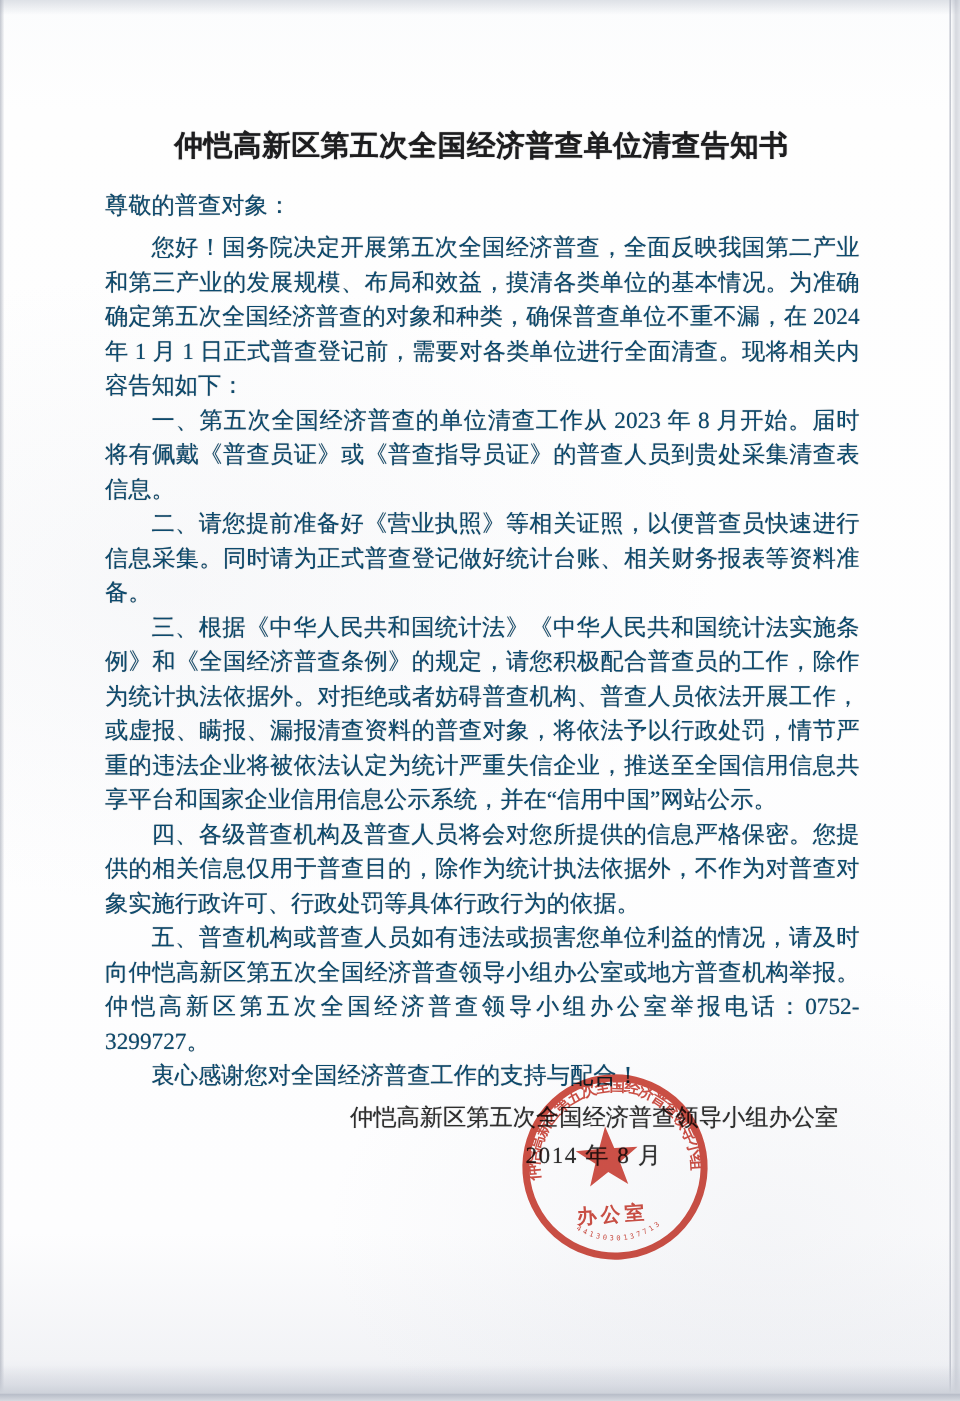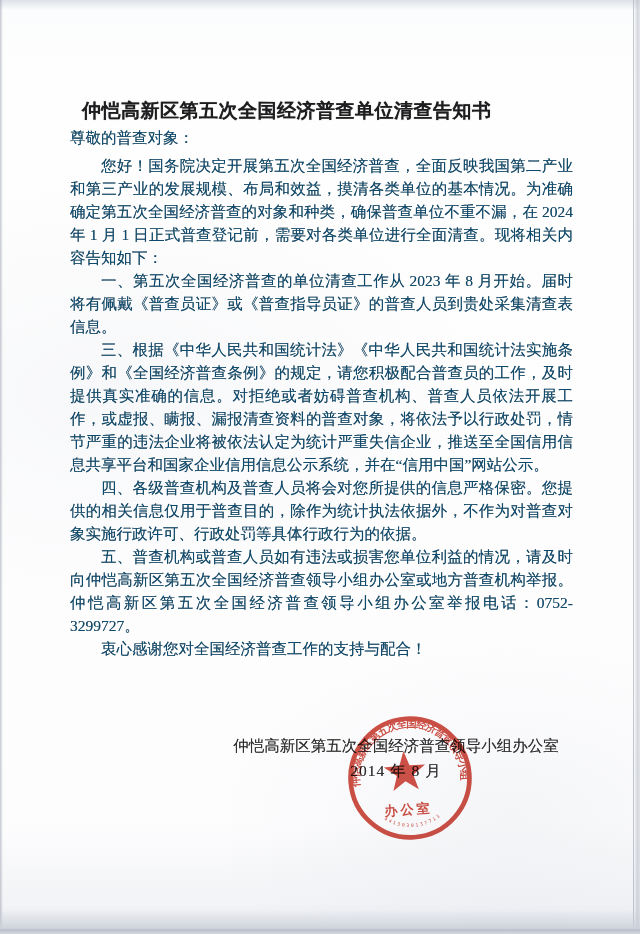--- a/index.html
+++ b/index.html
@@ -23,21 +23,21 @@
   .edge-left{position:absolute;top:0;left:0;width:3px;height:934px;
     background:linear-gradient(90deg,rgba(150,156,170,0.55),rgba(150,156,170,0));}
   .edge-right{position:absolute;top:0;right:0;width:6px;height:934px;
     background:linear-gradient(90deg,rgba(150,156,170,0),rgba(168,173,186,0.45) 55%,rgba(210,213,221,0.6));
     border-left:1px solid rgba(160,165,178,0.45);}
   .edge-bottom{position:absolute;bottom:0;left:0;width:640px;height:24px;
     background:linear-gradient(180deg,rgba(205,209,218,0) 0%,rgba(205,209,218,0.55) 55%,#ced2da 78%,#b9bec9 82%,#d6d9e0 100%);}
 
   .page-title{
     position:absolute;top:84px;left:68px;width:506px;
-    margin:14px;
+    margin:0;text-align:center;
     font-size:19px;font-weight:bold;letter-spacing:0.5px;
     color:#1d1d1f;
     text-shadow:0 0 0.7px rgba(40,40,40,0.7);
   }
   .body{
     position:absolute;top:126px;left:70px;width:503px;
     font-size:15.5px;line-height:23px;color:#0c4a6e;
     text-align:justify;
     text-shadow:0 0 0.6px rgba(70,70,70,0.65);
   }
@@ -65,21 +65,22 @@
 
 <div class="photo">
   <div class="paper"></div>
 
   <h1 class="page-title">仲恺高新区第五次全国经济普查单位清查告知书</h1>
 
   <div class="body">
     <div class="salutation">尊敬的普查对象：</div>
     <p>您好！国务院决定开展第五次全国经济普查，全面反映我国第二产业和第三产业的发展规模、布局和效益，摸清各类单位的基本情况。为准确确定第五次全国经济普查的对象和种类，确保普查单位不重不漏，在 2024 年 1 月 1 日正式普查登记前，需要对各类单位进行全面清查。现将相关内容告知如下：</p>
     <p>一、第五次全国经济普查的单位清查工作从 2023 年 8 月开始。届时将有佩戴《普查员证》或《普查指导员证》的普查人员到贵处采集清查表信息。</p>
-    <p>三、根据《中华人民共和国统计法》《中华人民共和国统计法实施条例》和《全国经济普查条例》的规定，请您积极配合普查员的工作，及时提供真实准确的信息。对拒绝或者妨碍普查机构、普查人员依法开展工作，或虚报、瞒报、漏报清查资料的普查对象，将依法予以行政处罚，情节严重的违法企业将被依法认定为统计严重失信企业，推送至全国信用信息共享平台和国家企业信用信息公示系统，并在“信用中国”网站公示。</p>
+    <p>二、请您提前准备好《营业执照》等相关证照，以便普查员快速进行信息采集。同时请为正式普查登记做好统计台账、相关财务报表等资料准备。</p>
+    <p>三、根据《中华人民共和国统计法》《中华人民共和国统计法实施条例》和《全国经济普查条例》的规定，请您积极配合普查员的工作，除作为统计执法依据外。对拒绝或者妨碍普查机构、普查人员依法开展工作，或虚报、瞒报、漏报清查资料的普查对象，将依法予以行政处罚，情节严重的违法企业将被依法认定为统计严重失信企业，推送至全国信用信息共享平台和国家企业信用信息公示系统，并在“信用中国”网站公示。</p>
     <p>四、各级普查机构及普查人员将会对您所提供的信息严格保密。您提供的相关信息仅用于普查目的，除作为统计执法依据外，不作为对普查对象实施行政许可、行政处罚等具体行政行为的依据。</p>
     <p>五、普查机构或普查人员如有违法或损害您单位利益的情况，请及时向仲恺高新区第五次全国经济普查领导小组办公室或地方普查机构举报。仲恺高新区第五次全国经济普查领导小组办公室举报电话：0752-3299727。</p>
     <p>衷心感谢您对全国经济普查工作的支持与配合！</p>
   </div>
 
   <div class="signature-block">
     <div>仲恺高新区第五次全国经济普查领导小组办公室</div>
     <div class="signature-date">2014 年 8 月</div>
   </div>
 

